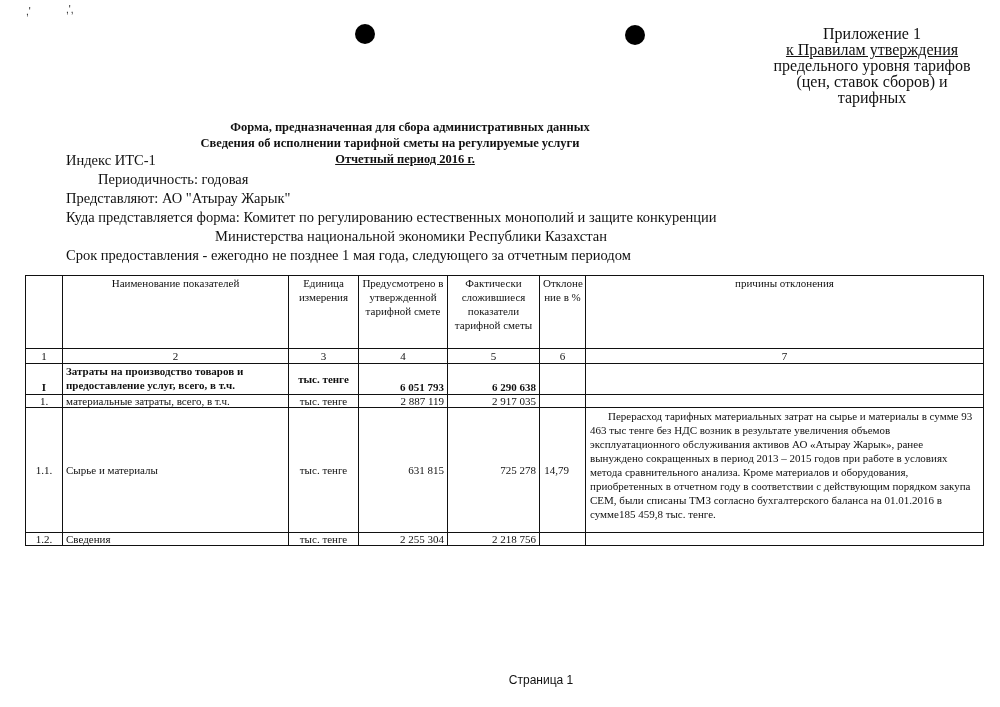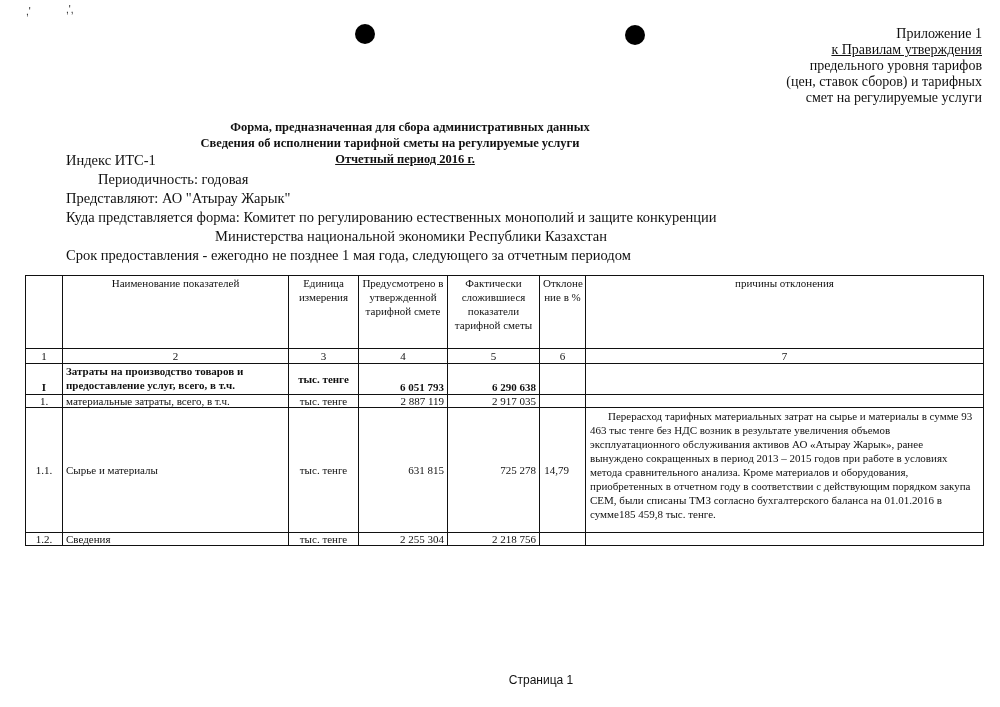--- a/index.html
+++ b/index.html
@@ -4,21 +4,21 @@
   <style>
     html, body { margin: 0; padding: 0; background: #ffffff; }
     body {
       width: 1000px; height: 707px; position: relative; overflow: hidden;
       font-family: "Liberation Serif", serif; color: #111;
     }
     .abs { position: absolute; }
     .hole { width: 20px; height: 20px; border-radius: 50%; background: #000; }
     .speck { font-size: 10px; color: #222; font-family: "Liberation Sans", sans-serif; }
 
-    .annex { right: 18px; top: 26px; width: 220px; text-align: right; font-size: 14px; line-height: 16px; }
+    .annex { right: 18px; top: 26px; width: 220px; text-align: center; font-size: 16px; line-height: 16px; }
     .annex .u { text-decoration: underline; }
 
     .titles { left: 140px; top: 103px; width: 500px; text-align: center; font-size: 12.5px; font-weight: bold; line-height: 16px; margin-top: 16px; }
     .titles .l1 { padding-left: 40px; }
     .titles .l3 { padding-left: 30px; text-decoration: underline; }
     .titles .u { text-decoration: underline; }
 
     .info { left: 66px; font-size: 14.5px; line-height: 20px; white-space: nowrap; }
 
     table.form {
@@ -50,21 +50,20 @@
 <div class="abs speck" style="left:66px;top:4px;">,',</div>
 
 <div class="abs hole" style="left:355px;top:24px;"></div>
 <div class="abs hole" style="left:625px;top:25px;"></div>
 
 <div class="abs annex">
   <div>Приложение 1</div>
   <div class="u">к Правилам утверждения</div>
   <div>предельного уровня тарифов</div>
   <div>(цен, ставок сборов) и тарифных</div>
-  <div>смет на регулируемые услуги</div>
 </div>
 
 <div class="abs titles">
   <div class="l1">Форма, предназначенная для сбора административных данных</div>
   <div>Сведения об исполнении тарифной сметы на регулируемые услуги</div>
   <div class="l3"><span>Отчетный период </span><span class="u">2016 г</span><span>.</span></div>
 </div>
 
 <div class="abs info" style="top:150px;">Индекс ИТС-1</div>
 <div class="abs info" style="top:169px;margin-left:32px;">Периодичность: годовая</div>

